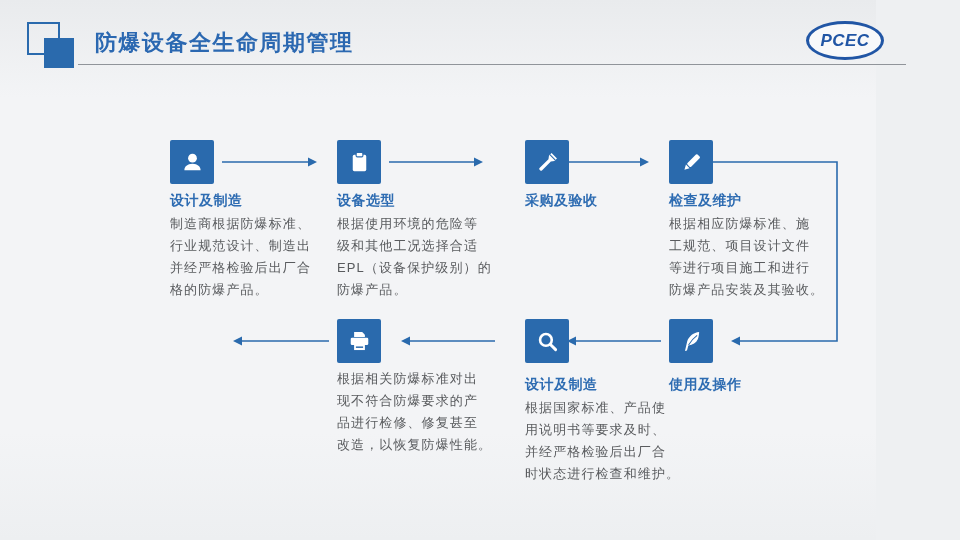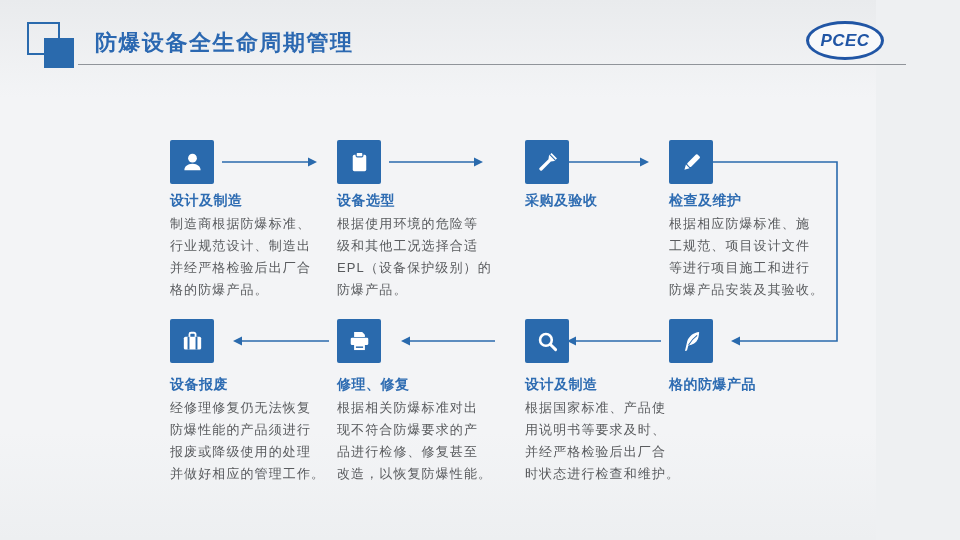--- a/index.html
+++ b/index.html
@@ -151,46 +151,30 @@
         </g>
       </svg>
     </div>
     <div class="node-title">检查及维护</div>
     <div class="node-desc">根据相应防爆标准、施
 工规范、项目设计文件
 等进行项目施工和进行
 防爆产品安装及其验收。</div>
   </div>
 
-  <div class="node r2 c1">
-    <div class="icon-box">
-      <svg viewBox="0 0 24 24">
-        <path d="M9.3 8V5.6a1.4 1.4 0 0 1 1.4-1.4h2.6a1.4 1.4 0 0 1 1.4 1.4V8" fill="none" stroke="#ffffff" stroke-width="1.6"></path>
-        <rect x="4.3" y="7.8" width="15.4" height="11.4" rx="1.4" fill="#ffffff"></rect>
-        <rect x="7.6" y="7.8" width="1.7" height="11.4" fill="#2a6aad"></rect>
-        <rect x="14.7" y="7.8" width="1.7" height="11.4" fill="#2a6aad"></rect>
-      </svg>
-    </div>
-    <div class="node-title">设备报废</div>
-    <div class="node-desc">经修理修复仍无法恢复
-防爆性能的产品须进行
-报废或降级使用的处理
-并做好相应的管理工作。</div>
-  </div>
 
   <div class="node r2 c2">
     <div class="icon-box">
       <svg viewBox="0 0 24 24" fill="#ffffff">
         <path d="M7.2 3.6h7.2l2.4 2.4v2H7.2z"></path>
         <rect x="4.2" y="8.6" width="15.6" height="6.6" rx="1.2"></rect>
         <rect x="7.2" y="14.4" width="9.6" height="5.2"></rect>
         <rect x="8.8" y="16.4" width="6.4" height="1.3" fill="#2a6aad"></rect>
       </svg>
     </div>
-    <div class="node-title">修理、修复</div>
     <div class="node-desc">根据相关防爆标准对出
 现不符合防爆要求的产
 品进行检修、修复甚至
 改造，以恢复防爆性能。</div>
   </div>
 
   <div class="node r2 c3">
     <div class="icon-box">
       <svg viewBox="0 0 24 24" fill="none" stroke="#ffffff">
         <circle cx="10.6" cy="10.6" r="5.2" stroke-width="2.3"></circle>
@@ -204,16 +188,16 @@
 时状态进行检查和维护。</div>
   </div>
 
   <div class="node r2 c4">
     <div class="icon-box">
       <svg viewBox="0 0 24 24" fill="#ffffff">
         <path d="M18.8 3.6c-4.8.4-9 3.6-10.6 8.2l-2 8.6 1.8-.5 1.2-4.4c3.8-.4 7-2.2 8.4-5.4 1-2.2 1.2-6.5 1.2-6.5z"></path>
         <path d="M17 6.5c-3 2.2-5.6 5-7.6 8.6" fill="none" stroke="#2a6aad" stroke-width="0.9"></path>
       </svg>
     </div>
-    <div class="node-title">格的防爆产品</div>
+    <div class="node-title">使用及操作</div>
   </div>
 
 </div>
 
 </body></html>

